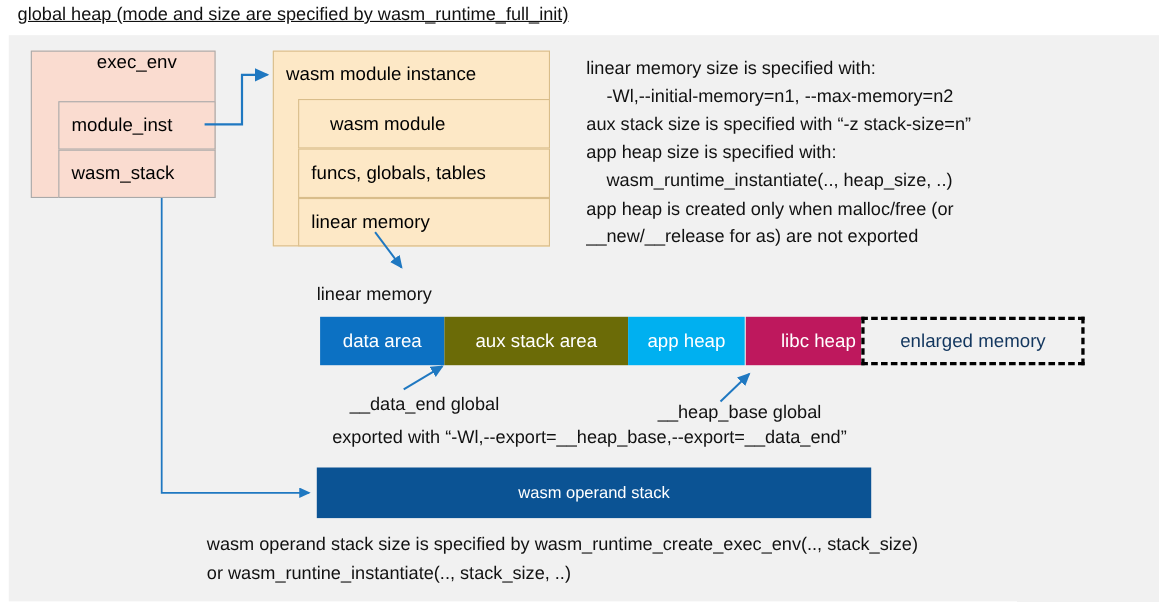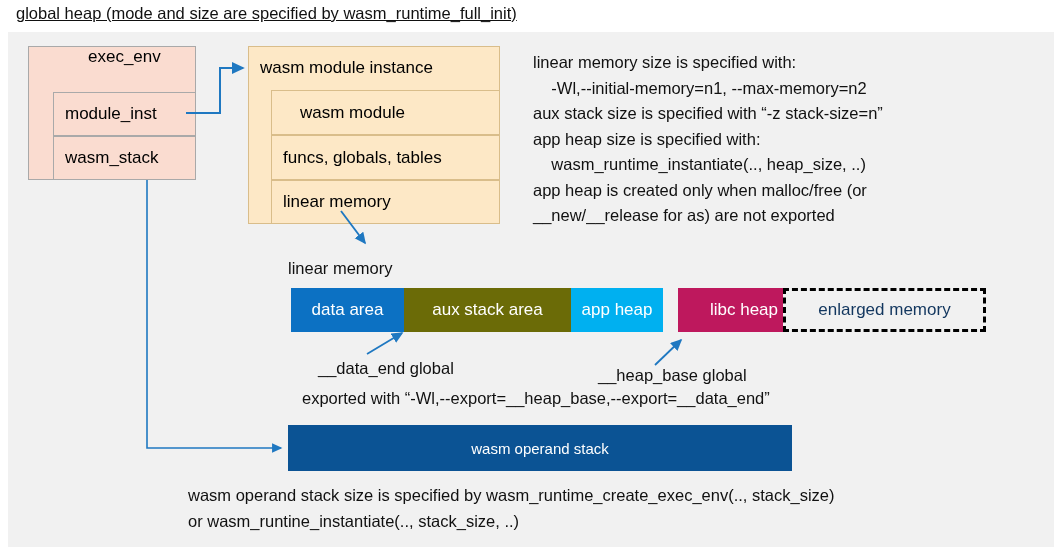--- a/index.html
+++ b/index.html
@@ -150,21 +150,21 @@
 app heap size is specified with:
     wasm_runtime_instantiate(.., heap_size, ..)
 app heap is created only when malloc/free (or
 __new/__release for as) are not exported</div>
 
   <div class="barlabel" style="left:288px; top:259px;">linear memory</div>
 
   <div id="membar-container" style="position: absolute; left: 291px; top: 288px; height: 44px; width: 695px;">
       <div class="membar" style="position: absolute; left: 0px; top: 0px; width: 113px; height: 44px; background: rgb(12, 113, 195);">data area</div>
       <div class="membar" style="position: absolute; left: 113px; top: 0px; width: 167px; height: 44px; background: rgb(107, 107, 7);">aux stack area</div>
-      <div class="membar" style="position: absolute; left: 280px; top: 0px; width: 92px; height: 44px; background: rgb(0, 176, 240);">app heap</div>
+      <div class="membar" style="position: absolute; left: 280px; top: 0px; width: 106px; height: 44px; background: rgb(0, 176, 240);">app heap</div>
       <div class="membar" style="position: absolute; left: 387px; top: 0px; width: 105px; height: 44px; background: #be185d; padding-left: 27px;">libc heap</div>
       <div class="membar dashed" style="position: absolute; left: 492px; top: 0px; width: 203px; height: 44px;">enlarged memory</div>
     </div>
 
   <div class="barlabel" style="left:318px; top:359px;">__data_end global</div>
   <div class="barlabel" style="left:598px; top:366px;text-align:right;">__heap_base global</div>
   <div class="barlabel" style="left:302px; top:389px;">exported with “-Wl,--export=__heap_base,--export=__data_end”</div>
 
   <div class="opstack" style="left:288px; top:425px; width:504px; height:46px;">wasm operand stack</div>
   <div class="caption" style="left:188px; top:482px;">wasm operand stack size is specified by wasm_runtime_create_exec_env(.., stack_size)

